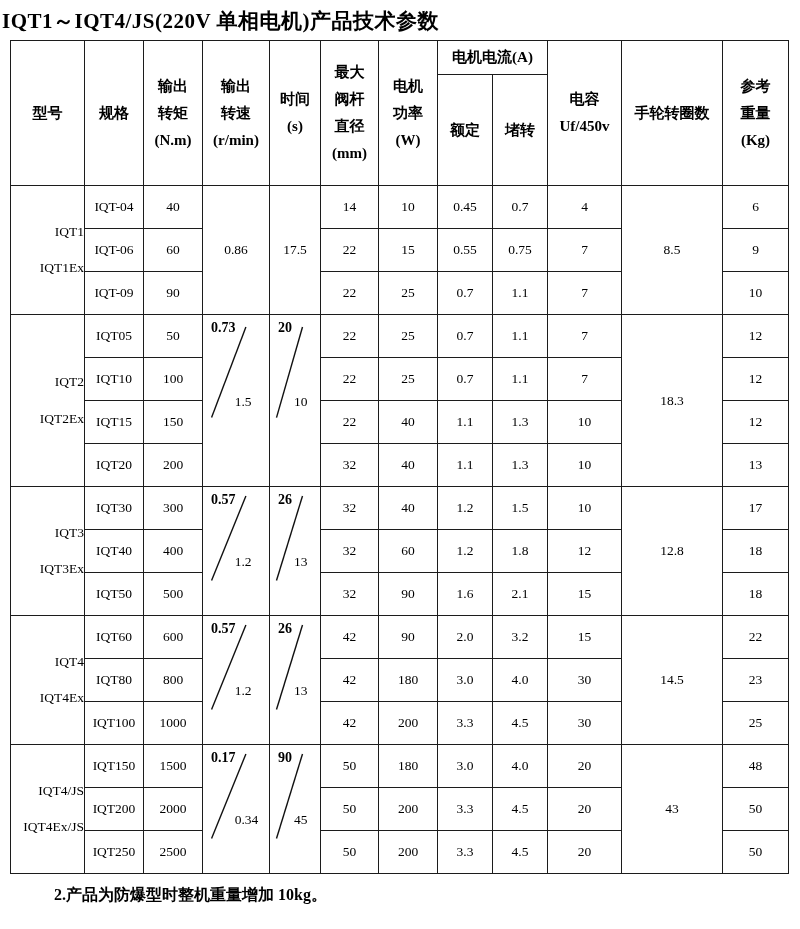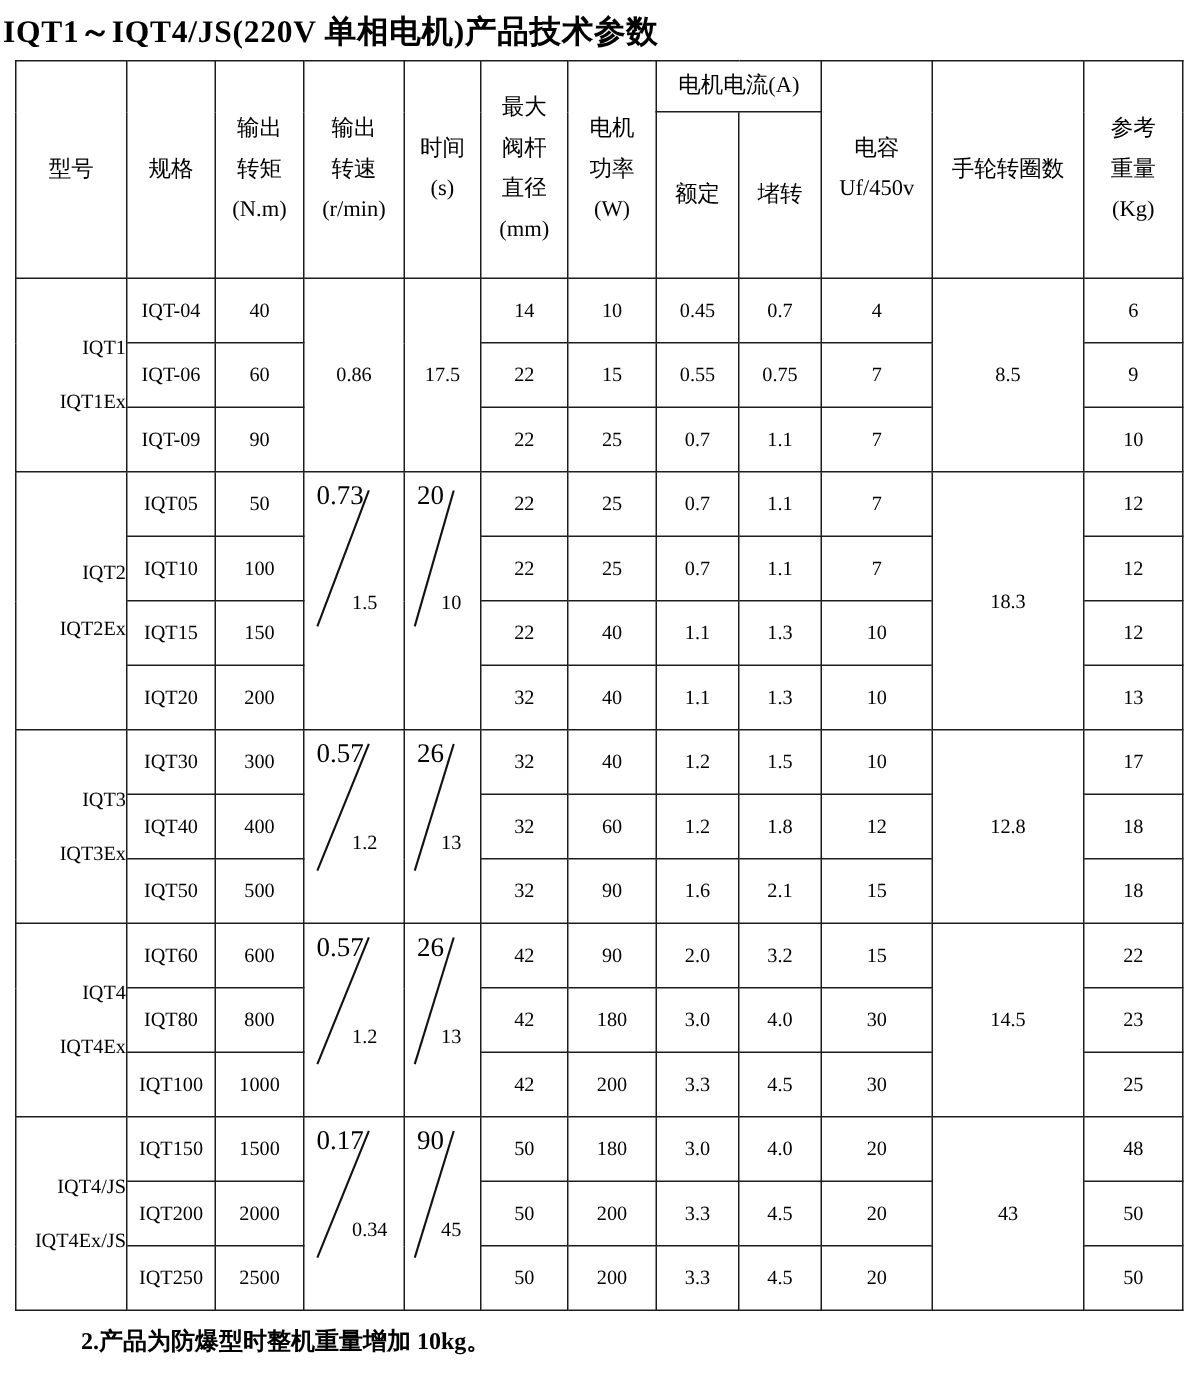--- a/index.html
+++ b/index.html
@@ -25,40 +25,40 @@
     width: 778px;
   }
   .spec th, .spec td {
     border: 1px solid #1c1c1c;
     text-align: center;
     vertical-align: middle;
     padding: 0;
     overflow: hidden;
   }
   .spec th {
-    font-weight: normal;
+    font-weight: bold;
     font-size: 15px;
     white-space: pre-line;
     line-height: 1.8;
   }
   .spec thead tr.h1 th { height: 34px; }
   .spec thead tr.h1 th.tall { height: 145px; }
   .spec tbody td { height: 43px; font-size: 13.5px; }
   td.model-cell {
     text-align: right;
     padding-left: 5px;
     white-space: pre-line;
     line-height: 2.7;
     font-size: 13.5px;
   }
   td.diag-cell { position: relative; }
   .diag { position: absolute; top: 0; left: 0; right: 0; bottom: 0; }
   .diag-line { position: absolute; top: 0; left: 0; width: 100%; height: 100%; display: block; }
   .diag-line line { stroke: #111; stroke-width: 1.4; vector-effect: non-scaling-stroke; }
-  .diag-top { position: absolute; top: 5px; left: 8px; font-size: 18px; }
+  .diag-top { position: absolute; top: 5px; left: 8px; font-size: 14px; font-weight: bold; }
   .diag-bottom { position: absolute; left: 48%; font-size: 13.5px; }
   .notes {
     margin: 7px 0 0 10px;
     font-size: 16px;
     font-weight: bold;
     line-height: 1.75;
   }
   .note-indent { margin-left: 44px; }
 </style>
 </head>

